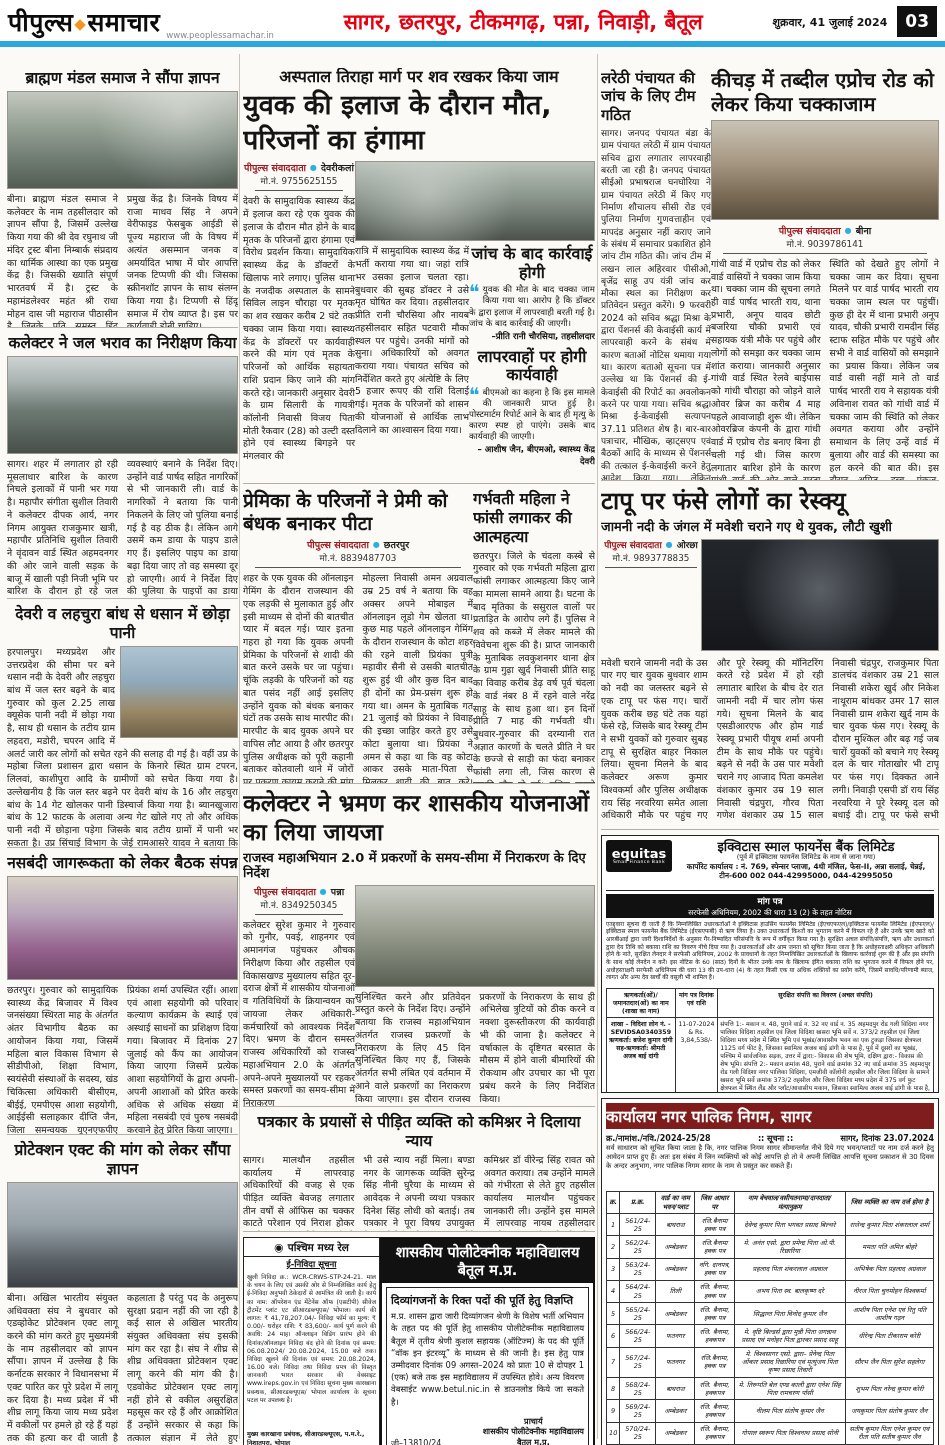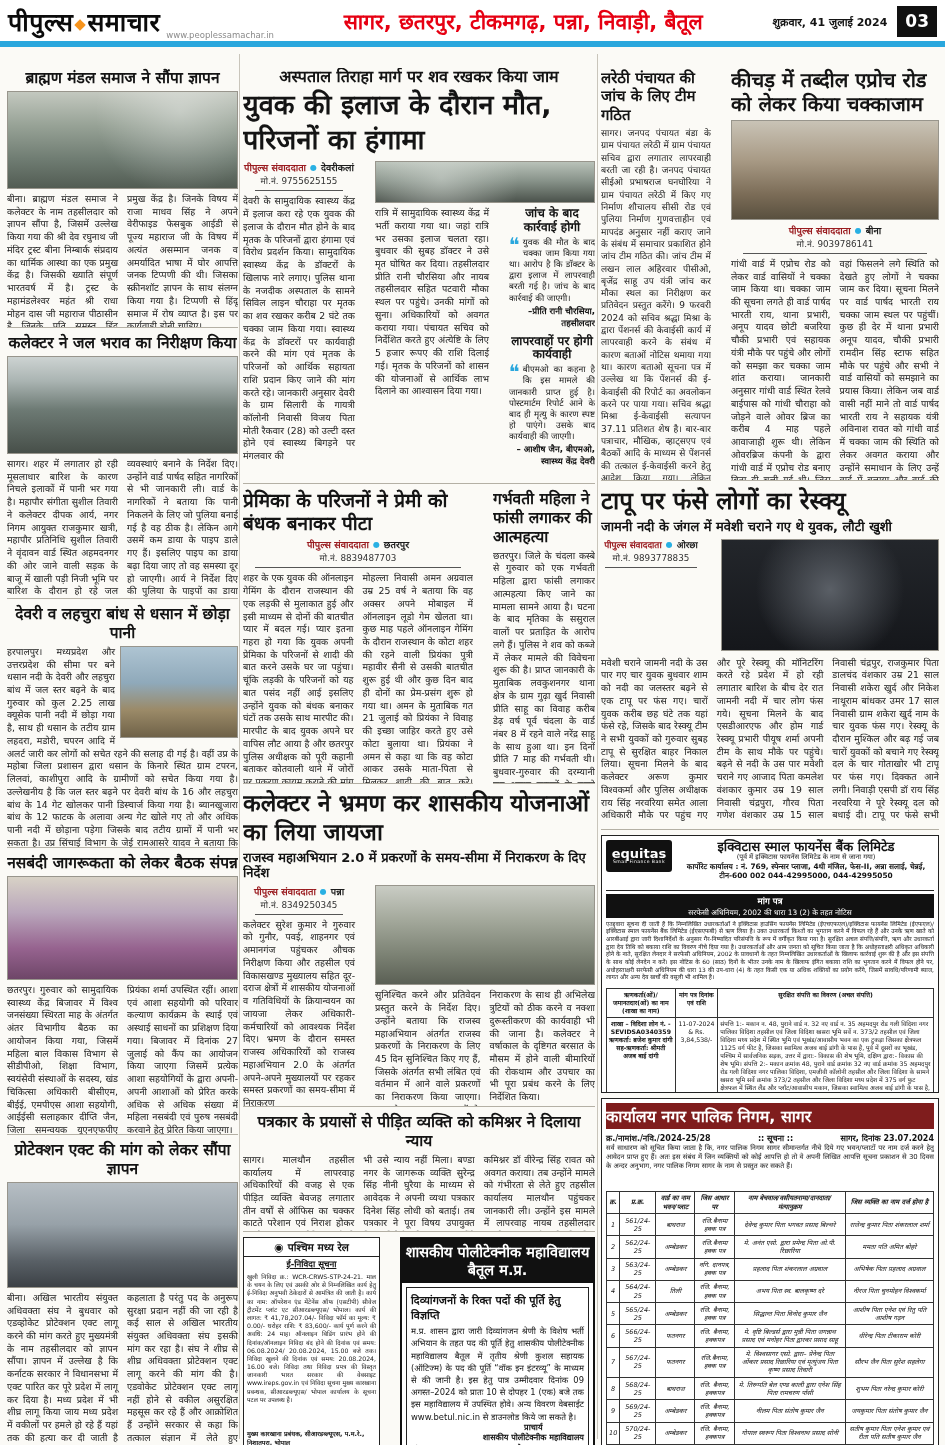--- a/index.html
+++ b/index.html
@@ -40,24 +40,24 @@
   .photo{border:1px solid #98958c;width:100%;margin-bottom:4px;}
   .ph1{background:radial-gradient(circle at 75% 20%,rgba(255,255,255,.35),transparent 45%),linear-gradient(180deg,#c3c8bf,#97a296 35%,#6f7c72 70%,#525c53);}
   .ph2{background:linear-gradient(180deg,#cdd3d2 0%,#aab4b2 25%,#6d7a74 55%,#474f49 100%);}
   .ph3{background:linear-gradient(180deg,#aec4d2 0%,#8fa9ba 40%,#9b8a68 70%,#6f6248 100%);}
   .ph4{background:linear-gradient(180deg,#d8d2c6 0%,#b9a6bb 35%,#96638f 70%,#6e4668 100%);}
   .ph5{background:linear-gradient(180deg,#b6bec4 0%,#97a1a8 40%,#596066 75%,#3c4146 100%);}
   .ph6{background:radial-gradient(circle at 30% 40%,rgba(220,225,220,.5),transparent 50%),linear-gradient(180deg,#b9c2b9,#8a958c 45%,#626b63 80%,#4b524c);}
   .ph7{background:linear-gradient(180deg,#c9c3b6 0%,#a89a85 40%,#7b6c57 75%,#59503f 100%);}
   .ph8{background:radial-gradient(circle at 50% 45%,#5a5f66,transparent 60%),linear-gradient(180deg,#23262b,#15171b);}
   .ph9{background:linear-gradient(180deg,#c9ccc4 0%,#a3a89b 35%,#7c8274 70%,#5a5f54 100%);}
-  .row{display:flex;gap:20px;}
+  .row{display:flex;gap:0;}
   
   .qbox{margin-bottom:6px;}
-  .qtitle{font-size:12px;font-weight:bold;text-align:center;line-height:1.15;margin-bottom:2px;}
+  .qtitle{font-size:16px;font-weight:bold;text-align:center;line-height:1.15;margin-bottom:2px;}
   .qicon{float:left;color:#2aa7dd;font-size:20px;line-height:.8;margin-right:3px;}
   .qtext{font-size:8.6px;line-height:1.3;text-align:justify;}
   .qby{font-size:8.6px;font-weight:bold;text-align:right;margin-top:1px;}
   
   .notice{border:1.5px solid #222;background:#fff;padding:4px;overflow:hidden;margin-bottom:5px;}
   .blackbar{background:#7f1d1d;color:#fff;font-weight:bold;text-align:left;}
   .eq-head{display:flex;gap:6px;align-items:flex-start;border-bottom:1px solid #222;padding-bottom:9px;}
   .eq-logo{background:#111;color:#fff;border-radius:3px;width:66px;min-width:66px;height:32px;display:flex;flex-direction:column;align-items:center;justify-content:center;line-height:1;}
   .eq-logo .w1{font-weight:bold;font-size:13px;}
   .eq-logo .w2{font-size:4.6px;letter-spacing:.4px;}

